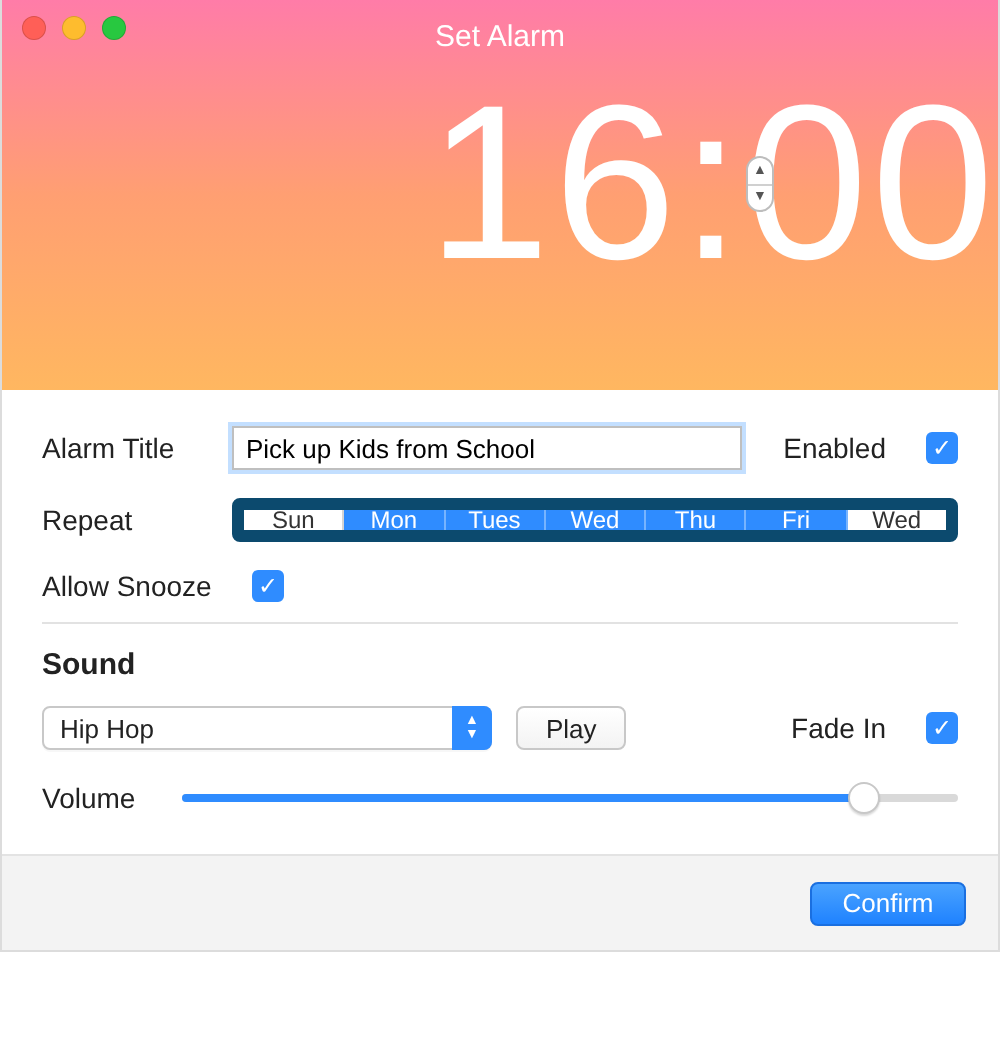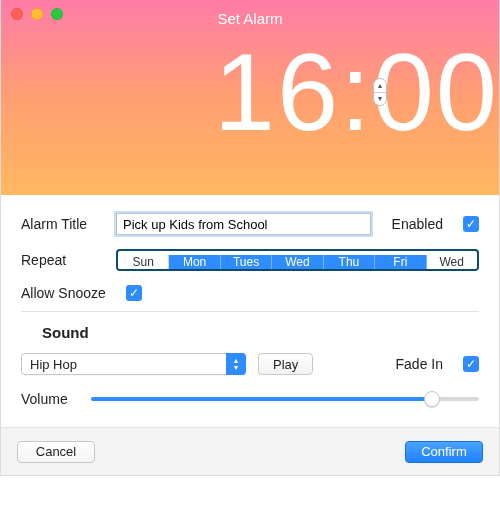--- a/index.html
+++ b/index.html
@@ -103,26 +103,25 @@
   .mac-check {
     width: 16px; height: 16px;
     border-radius: 3px;
     background: #2f8cff;
     display: inline-flex; align-items: center; justify-content: center;
     color: #fff; font-size: 12px; line-height: 1;
   }
 
   .seg {
     display: flex;
-    border: 2px solid #0c4a6e;
+    border: 6px solid #0c4a6e;
     border-radius: 4px;
     overflow: hidden;
     height: 22px;
     flex: 1;
-    align-items: flex-end;
   }
   .seg div {
     flex: 1;
     display: flex; align-items: center; justify-content: center;
     font-size: 12px;
     border-right: 1px solid #d4d4d4;
     background: #fff;
     color: #333;
   }
   .seg div:last-child { border-right: none; }
@@ -132,21 +131,21 @@
     border-right-color: rgba(255,255,255,0.35);
   }
 
   hr.sep {
     border: none;
     border-top: 1px solid #e2e2e2;
     margin: 6px 0 12px 0;
   }
 
   .sound-title {
-    font-size: 15px; font-weight: 700; margin-bottom: 12px; margin-left: 21px;
+    font-size: 15px; font-weight: 700; margin-bottom: 12px;
   }
   .select-wrap {
     position: relative;
     width: 225px; height: 22px;
   }
   .select-wrap .sel {
     width: 100%; height: 100%;
     border: 1px solid #c8c8c8;
     border-radius: 4px;
     background: #fff;
@@ -297,18 +296,17 @@
         <div class="track">
           <div class="fill" id="vol-fill" style="width: 88%;"></div>
           <div class="thumb" id="vol-thumb" style="left: 88%;"></div>
         </div>
       </div>
     </div>
 
   </div>
 
   <div class="footer">
-    <div class="btn">Cancel</div>
     <div class="spacer"></div>
     <div class="btn primary">Confirm</div>
   </div>
 
 </div>
 
 </body></html>

